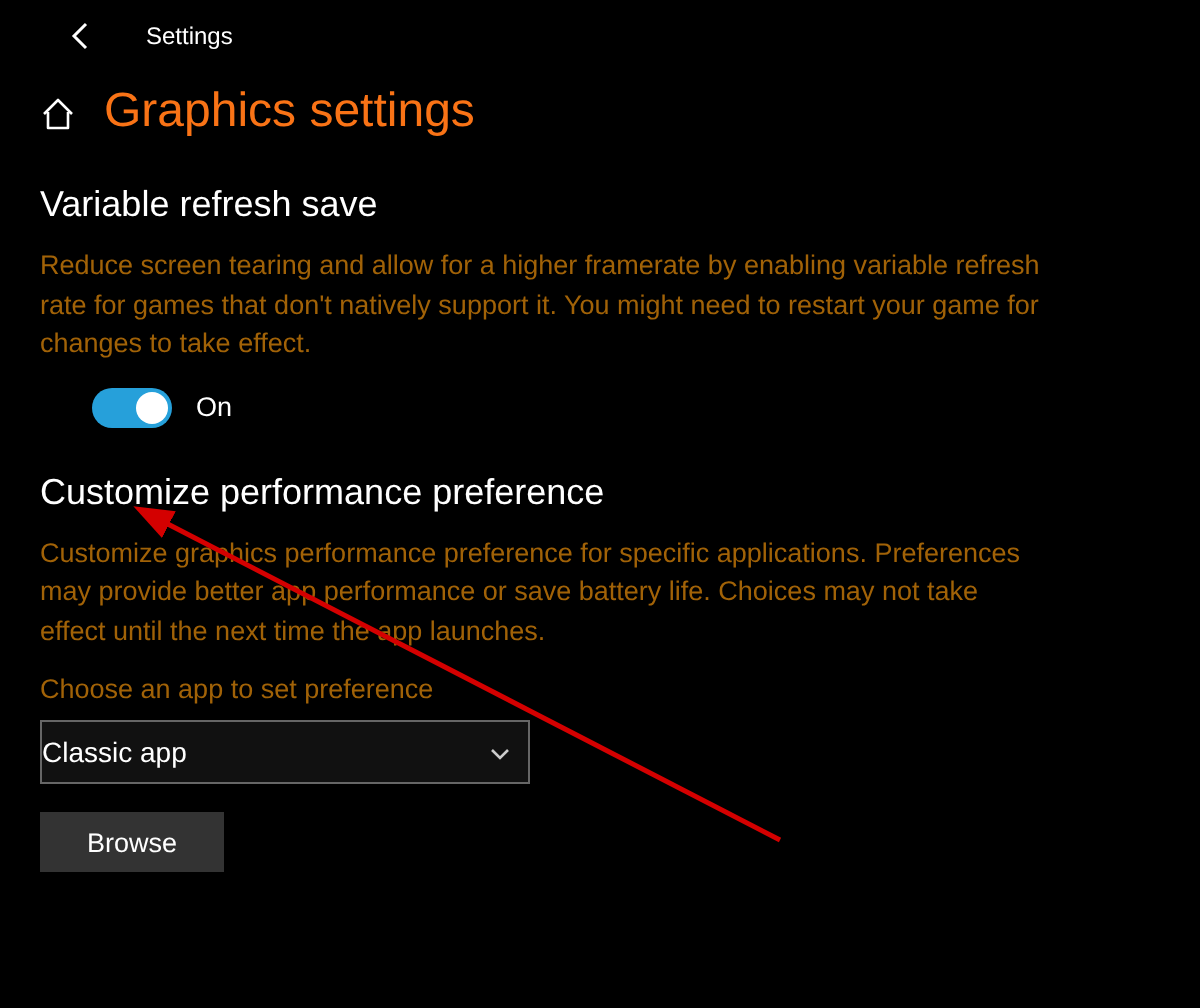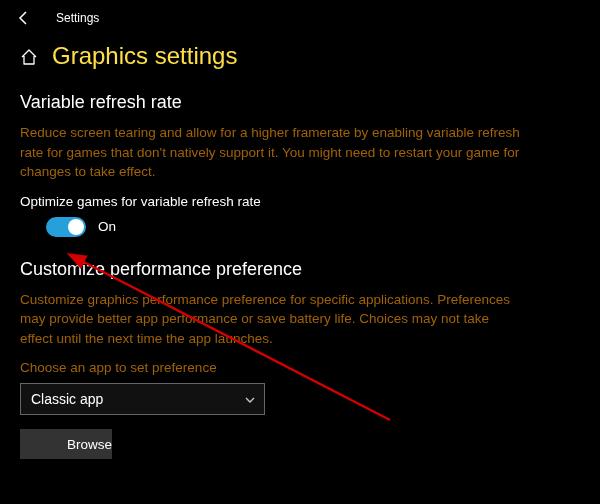--- a/index.html
+++ b/index.html
@@ -11,20 +11,21 @@
     color: #fff;
     font-family: "Segoe UI", Tahoma, sans-serif;
     font-size: 14px;
     overflow: hidden;
     position: relative;
   }
   .header {
     display: flex;
     align-items: center;
     padding: 10px 16px 6px 16px;
+    margin-left: 17px;
   }
   .back-icon {
     width: 16px;
     height: 16px;
     display: inline-flex;
     align-items: center;
     justify-content: center;
     cursor: default;
   }
   .header-title {
@@ -39,21 +40,21 @@
   }
   .home-icon {
     width: 18px;
     height: 18px;
     margin-right: 14px;
     margin-top: 2px;
   }
   .page-title {
     font-size: 24px;
     font-weight: 400;
-    color: #fde047;
+    color: #f97316;
   }
   .section {
     padding: 18px 20px 4px 20px;
   }
   .section-title {
     font-size: 18px;
     font-weight: 400;
     margin: 0 0 10px 0;
     color: #fff;
   }
@@ -102,41 +103,41 @@
     margin-bottom: 8px;
   }
   .select {
     width: 245px;
     height: 32px;
     border: 1px solid #666;
     background: #111;
     display: flex;
     align-items: center;
     justify-content: space-between;
-    padding: 0 8px 0 10px;
+    padding: 0 8px 0 0;
     font-size: 14px;
     color: #fff;
     box-sizing: border-box;
     cursor: pointer;
   }
   .chevron {
     width: 12px;
     height: 12px;
   }
   .browse-btn {
     margin-top: 14px;
     width: 92px;
     height: 30px;
     background: #333;
     border: none;
     color: #fff;
     font-size: 13.5px;
     display: flex;
     align-items: center;
-    justify-content: flex-end;
+    justify-content: center;
     cursor: pointer;
   }
   
   .arrow-overlay {
     position: absolute;
     left: 0;
     top: 0;
     width: 600px;
     height: 504px;
     pointer-events: none;
@@ -157,23 +158,22 @@
 <div class="page-title-row">
   <span class="home-icon">
     <svg viewBox="0 0 18 18" width="18" height="18">
         <path d="M2 9 L9 2 L16 9 M4 8 V16 H14 V8" stroke="#fff" stroke-width="1.3" fill="none" stroke-linejoin="round"></path>
       </svg>
   </span>
   <span class="page-title">Graphics settings</span>
 </div>
 
 <div class="section">
-  <h2 class="section-title">Variable refresh rate</h2>
+  <h2 class="section-title">Variable refresh save</h2>
   <div class="desc">Reduce screen tearing and allow for a higher framerate by enabling variable refresh rate for games that don't natively support it. You might need to restart your game for changes to take effect.</div>
-  <div class="opt-label">Optimize games for variable refresh rate</div>
   <div class="toggle-row">
     <div class="toggle">
       <div class="toggle-knob"></div>
     </div>
     <span class="toggle-state">On</span>
   </div>
 </div>
 
 <div class="section">
   <h2 class="section-title">Customize performance preference</h2>

